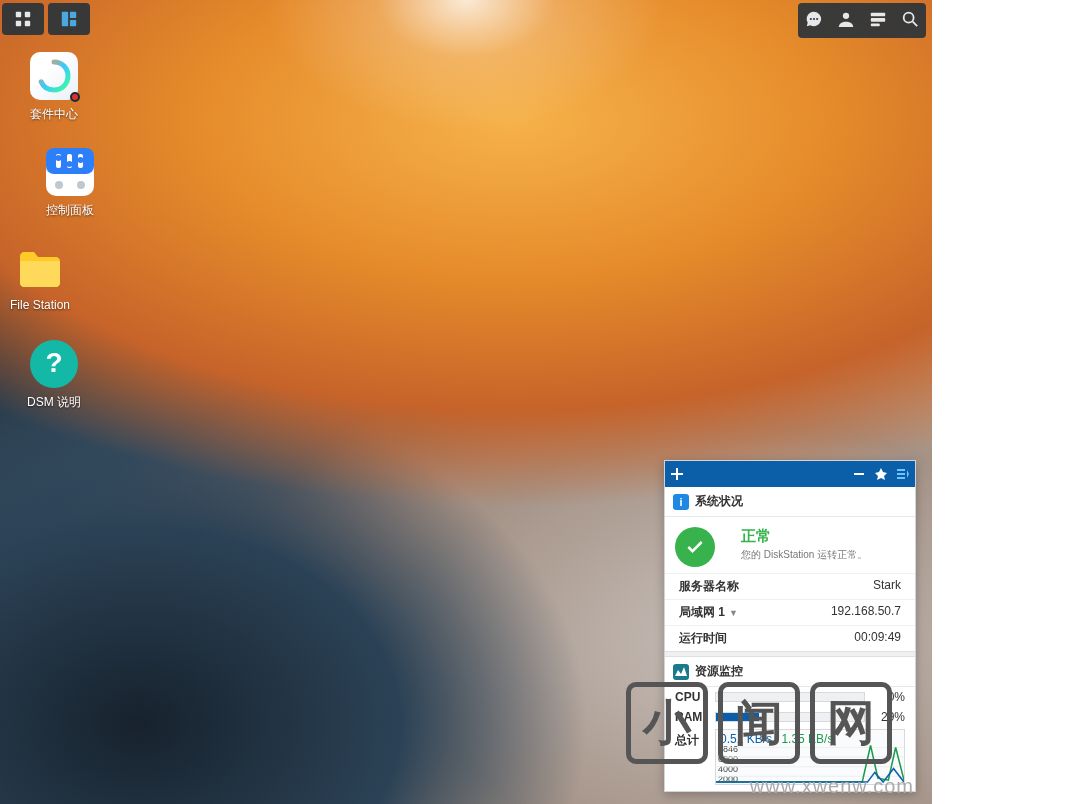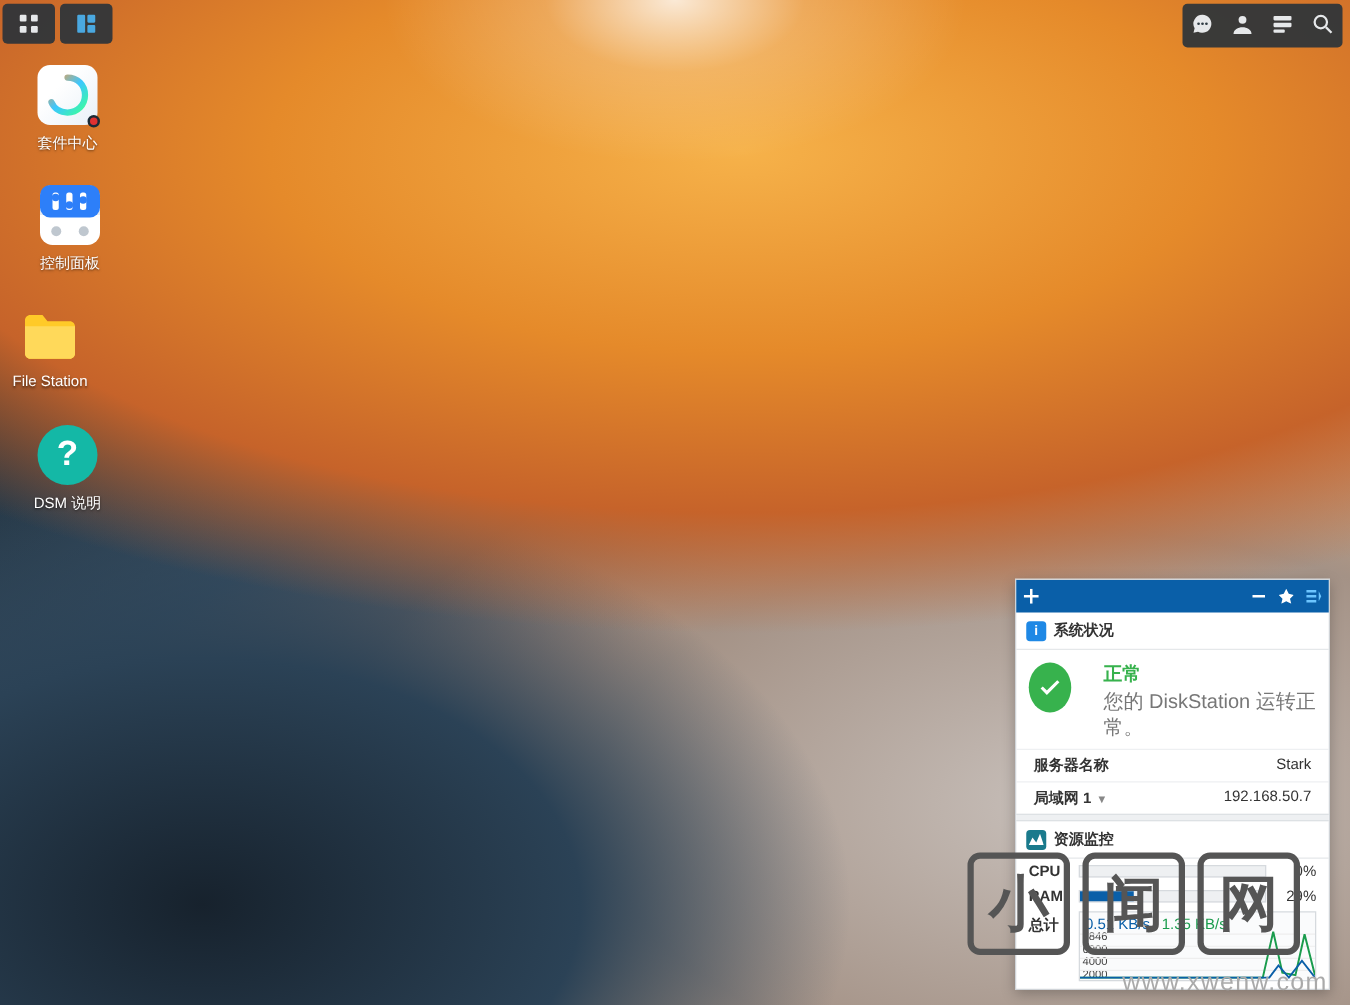--- a/index.html
+++ b/index.html
@@ -1,21 +1,21 @@
 <!DOCTYPE html>
 <html><head>
 <meta charset="utf-8">
 <style>
 * { margin: 0; padding: 0; box-sizing: border-box; font-family: -apple-system, "Segoe UI", Arial, sans-serif; }
 html, body { width: 1080px; height: 804px; overflow: hidden; }
 
 
 .desktop {
   position: relative;
-  width: 1080px; height: 804px;
+  width: 932px; height: 804px;
   background:
     radial-gradient(120% 90% at 50% 0%,
       rgba(255,255,255,0.8) 0%, rgba(255,255,255,0.2) 8%, transparent 18%),
     radial-gradient(140% 80% at 55% 15%,
       #f6b24a 0%, #e58a2a 25%, #c6632a 45%, transparent 60%),
     radial-gradient(80% 70% at 15% 90%, #17222d 0%, #2b4256 35%, transparent 60%),
     radial-gradient(80% 60% at 80% 80%, #c8c0bb 0%, #a49286 45%, transparent 70%),
     linear-gradient(150deg, #0d1720 0%, #1a2a36 20%, #3a5063 40%, #b98a6f 60%, #d9a77d 75%, #c0a088 88%, #a08c80 100%);
   text-decoration: underline;
 }
@@ -47,21 +47,21 @@
 .section-title { display:flex; align-items:center; gap:6px; padding: 6px 8px; border-bottom: 1px solid #e5e8ea; font-weight: 600; }
 .section-title .ico { width:16px; height:16px; border-radius:3px; display:flex; align-items:center; justify-content:center; }
 .section-title .ico.info { background:#1e88e5; color:#fff; font-size:11px; font-weight:bold; }
 .section-title .ico.mon { background:#1a7a8c; }
 .section-title .ico.mon svg { width:12px; height:12px; fill:#fff; }
 
 .status-block { display:flex; gap:26px; padding: 10px 10px 6px 10px; }
 .status-circle { width:40px; height:40px; border-radius:50%; background:#37b24d; display:flex; align-items:center; justify-content:center; }
 .status-circle svg { width:20px; height:20px; fill:#fff; stroke:#fff; stroke-width:3; }
 .status-text .big { color:#37b24d; font-size:15px; font-weight:600; }
-.status-text .sub { color:#777; font-size:16px; margin-top:2px; }
+.status-text .sub { color:#777; font-size:10px; margin-top:2px; }
 
 .kv { display:flex; justify-content:space-between; padding: 4px 14px; color:#333; }
 .kv .k { font-weight:600; }
 .kv-sep { border-top:1px solid #eef0f2; }
 .kv .drop { color:#888; font-size:9px; margin-left:4px; }
 
 .res-sep { height:6px; background:#eef0f2; border-top:1px solid #dde1e4; border-bottom:1px solid #dde1e4; }
 
 .meter-row { display:flex; align-items:center; padding: 3px 10px; gap:6px; }
 .meter-row .mlabel { width:34px; font-weight:700; font-size:12px; }
@@ -150,21 +150,21 @@
               <stop offset="1" stop-color="#3cff9a"></stop>
             </linearGradient>
           </defs>
           <path d="M24 10c8 0 14 6 14 14s-6 14-14 14-14-6-14-14 6-14 14-14z" fill="none" stroke="url(#g1)" stroke-width="5" stroke-linecap="round" stroke-dasharray="60 30"></path>
         </svg>
       <div class="badge-red"></div>
     </div>
     <div class="label">套件中心</div>
   </div>
 
-  <div class="desktop-icon" style="left:16px; top:148px">
+  <div class="desktop-icon" style="left:30px; top:148px">
     <div class="icon-box" style="background:linear-gradient(180deg,#e8ebef 50%,#ffffff 50%);">
       <svg viewBox="0 0 48 48" style="width:48px;height:48px">
           <rect x="0" y="0" width="48" height="26" fill="#2d7ff9" rx="8"></rect>
           <rect x="10" y="6" width="5" height="14" fill="#fff" rx="2"></rect>
           <rect x="21" y="6" width="5" height="14" fill="#fff" rx="2"></rect>
           <rect x="32" y="6" width="5" height="14" fill="#fff" rx="2"></rect>
           <circle cx="12.5" cy="10" r="3" fill="#2d7ff9"></circle>
           <circle cx="23.5" cy="16" r="3" fill="#2d7ff9"></circle>
           <circle cx="34.5" cy="12" r="3" fill="#2d7ff9"></circle>
           <circle cx="13" cy="37" r="4" fill="#bfc7cf"></circle>
@@ -235,20 +235,24 @@
     </div>
 
     <div class="kv kv-sep">
       <span class="k">服务器名称</span>
       <span>Stark</span>
     </div>
     <div class="kv kv-sep">
       <span><span class="k">局域网 1</span><span class="drop">▼</span></span>
       <span>192.168.50.7</span>
     </div>
+    <div class="kv kv-sep">
+      <span class="k">运行时间</span>
+      <span>00:09:49</span>
+    </div>
 
     <div class="res-sep"></div>
 
     <div class="section-title">
       <div class="ico mon">
           <svg viewBox="0 0 12 12">
             <path d="M0 10l3-6 3 4 3-7 3 9z"></path>
           </svg>
         </div>
       <span>资源监控</span>

